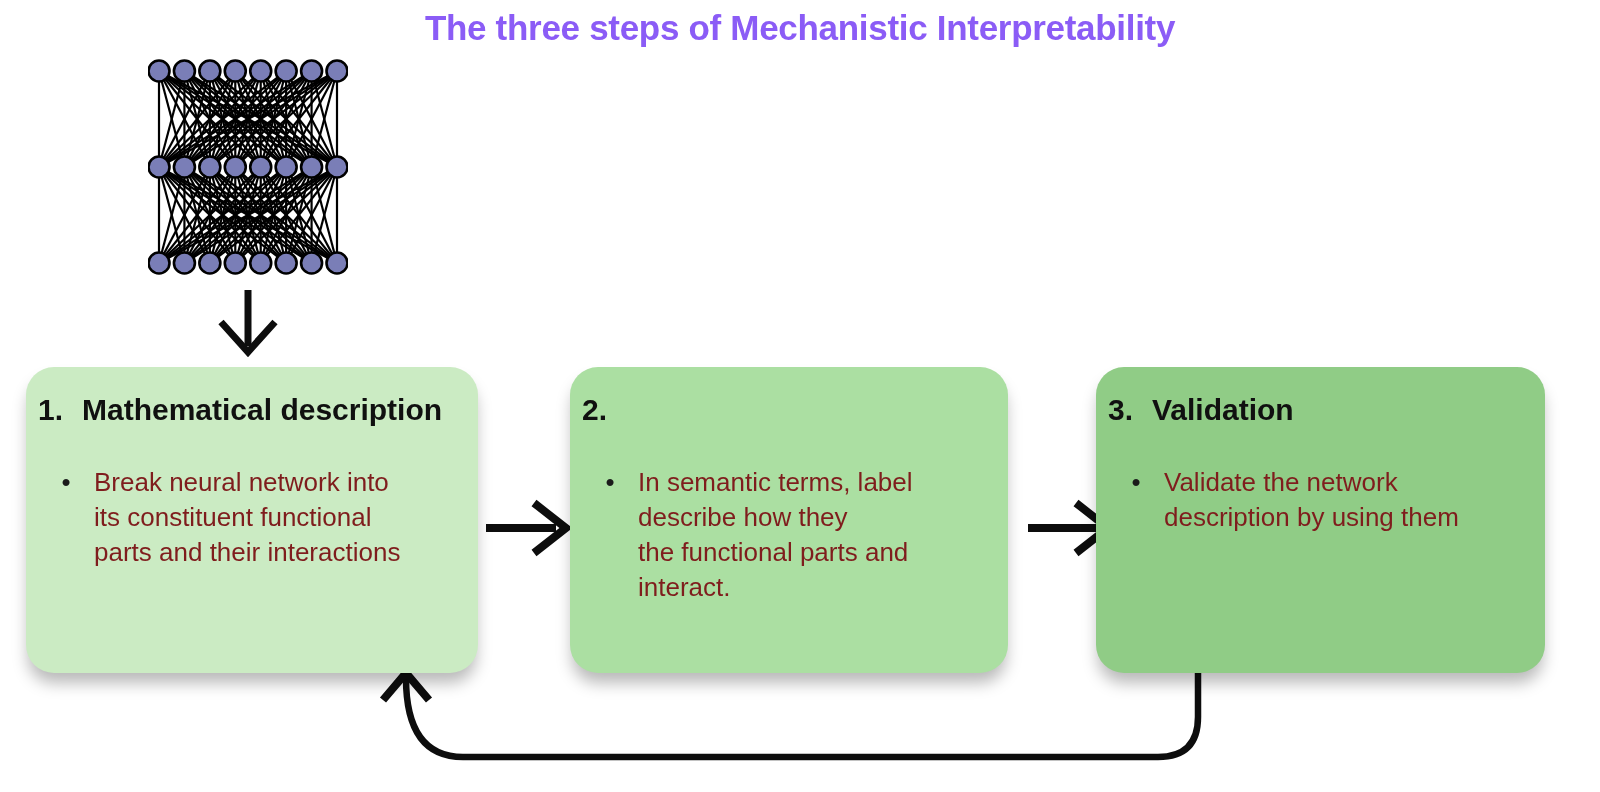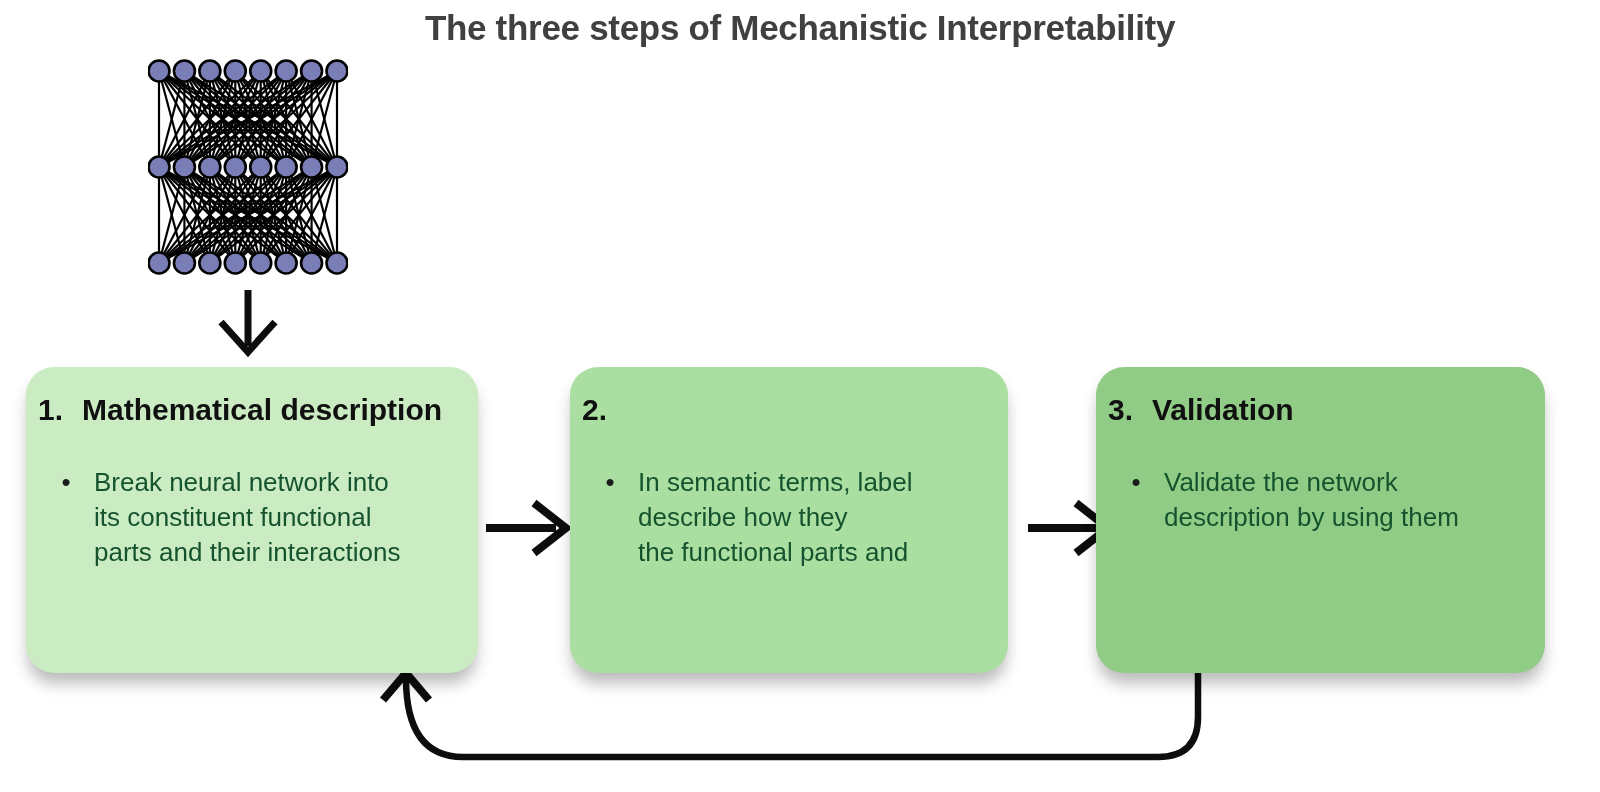--- a/index.html
+++ b/index.html
@@ -2,21 +2,21 @@
 <html><head>
 <meta charset="utf-8">
 <style>
   html,body{margin:0;padding:0;background:#fff;}
   .canvas{
     position:relative;width:1600px;height:792px;background:#ffffff;
     overflow:hidden;font-family:"Liberation Sans",sans-serif;color:#111;
   }
   .page-title{
     position:absolute;top:8px;left:0;width:100%;text-align:center;
-    font-size:35px;font-weight:bold;letter-spacing:-0.3px;color:#404040;
+    font-size:35px;font-weight:bold;letter-spacing:-0.3px;color:#8b5cf6;
   }
   .net-svg{position:absolute;left:148px;top:58px;}
   .arrow-svg{position:absolute;color:#0d0d0d;}
   .arrow-svg path,.arrow-svg line,.arrow-svg polyline{stroke:currentColor;fill:none;}
   #down-arrow{left:205px;top:286px;}
   #flow-arrow-1{left:482px;top:496px;}
   #flow-arrow-2{left:1024px;top:496px;}
   #feedback-arrow{left:370px;top:660px;}
   .step-box{
     position:absolute;top:367px;height:306px;border-radius:28px;
@@ -27,21 +27,21 @@
   #box-2{left:570px;width:438px;}
   #box-3{left:1096px;width:449px;}
   .box-heading{
     display:flex;align-items:baseline;font-size:30px;font-weight:bold;color:#101010;
   }
   .box-heading .num{width:44px;flex:0 0 auto;}
   .bullet-row{display:flex;margin-top:38px;}
   .bullet-dot{
     width:56px;flex:0 0 auto;text-align:center;font-size:26px;line-height:35px;color:#1b1b1b;
   }
-  .bullet-lines{font-size:26px;line-height:35px;color:#14532d;}
+  .bullet-lines{font-size:26px;line-height:35px;color:#7f1d1d;}
   .bline{white-space:nowrap;}
 </style>
 </head>
 <body>
 
 <div class="canvas">
 
   <div class="page-title">The three steps of Mechanistic Interpretability</div>
 
   <svg id="network-svg" class="net-svg" width="200" height="220" viewBox="0 0 200 220">
@@ -237,20 +237,21 @@
   <div class="step-box" id="box-2" style="background-color: rgb(171, 223, 162);">
     <div class="box-heading">
       <span class="num">2.</span>
     </div>
     <div class="bullet-row">
       <span class="bullet-dot">•</span>
       <div class="bullet-lines">
           <div class="bline">In semantic terms, label</div>
           <div class="bline">describe how they</div>
           <div class="bline">the functional parts and</div>
+          <div class="bline">interact.</div>
         </div>
     </div>
   </div>
 
   <div class="step-box" id="box-3" style="background-color: rgb(144, 204, 134);">
     <div class="box-heading">
       <span class="num">3.</span>
       <span>Validation</span>
     </div>
     <div class="bullet-row">

